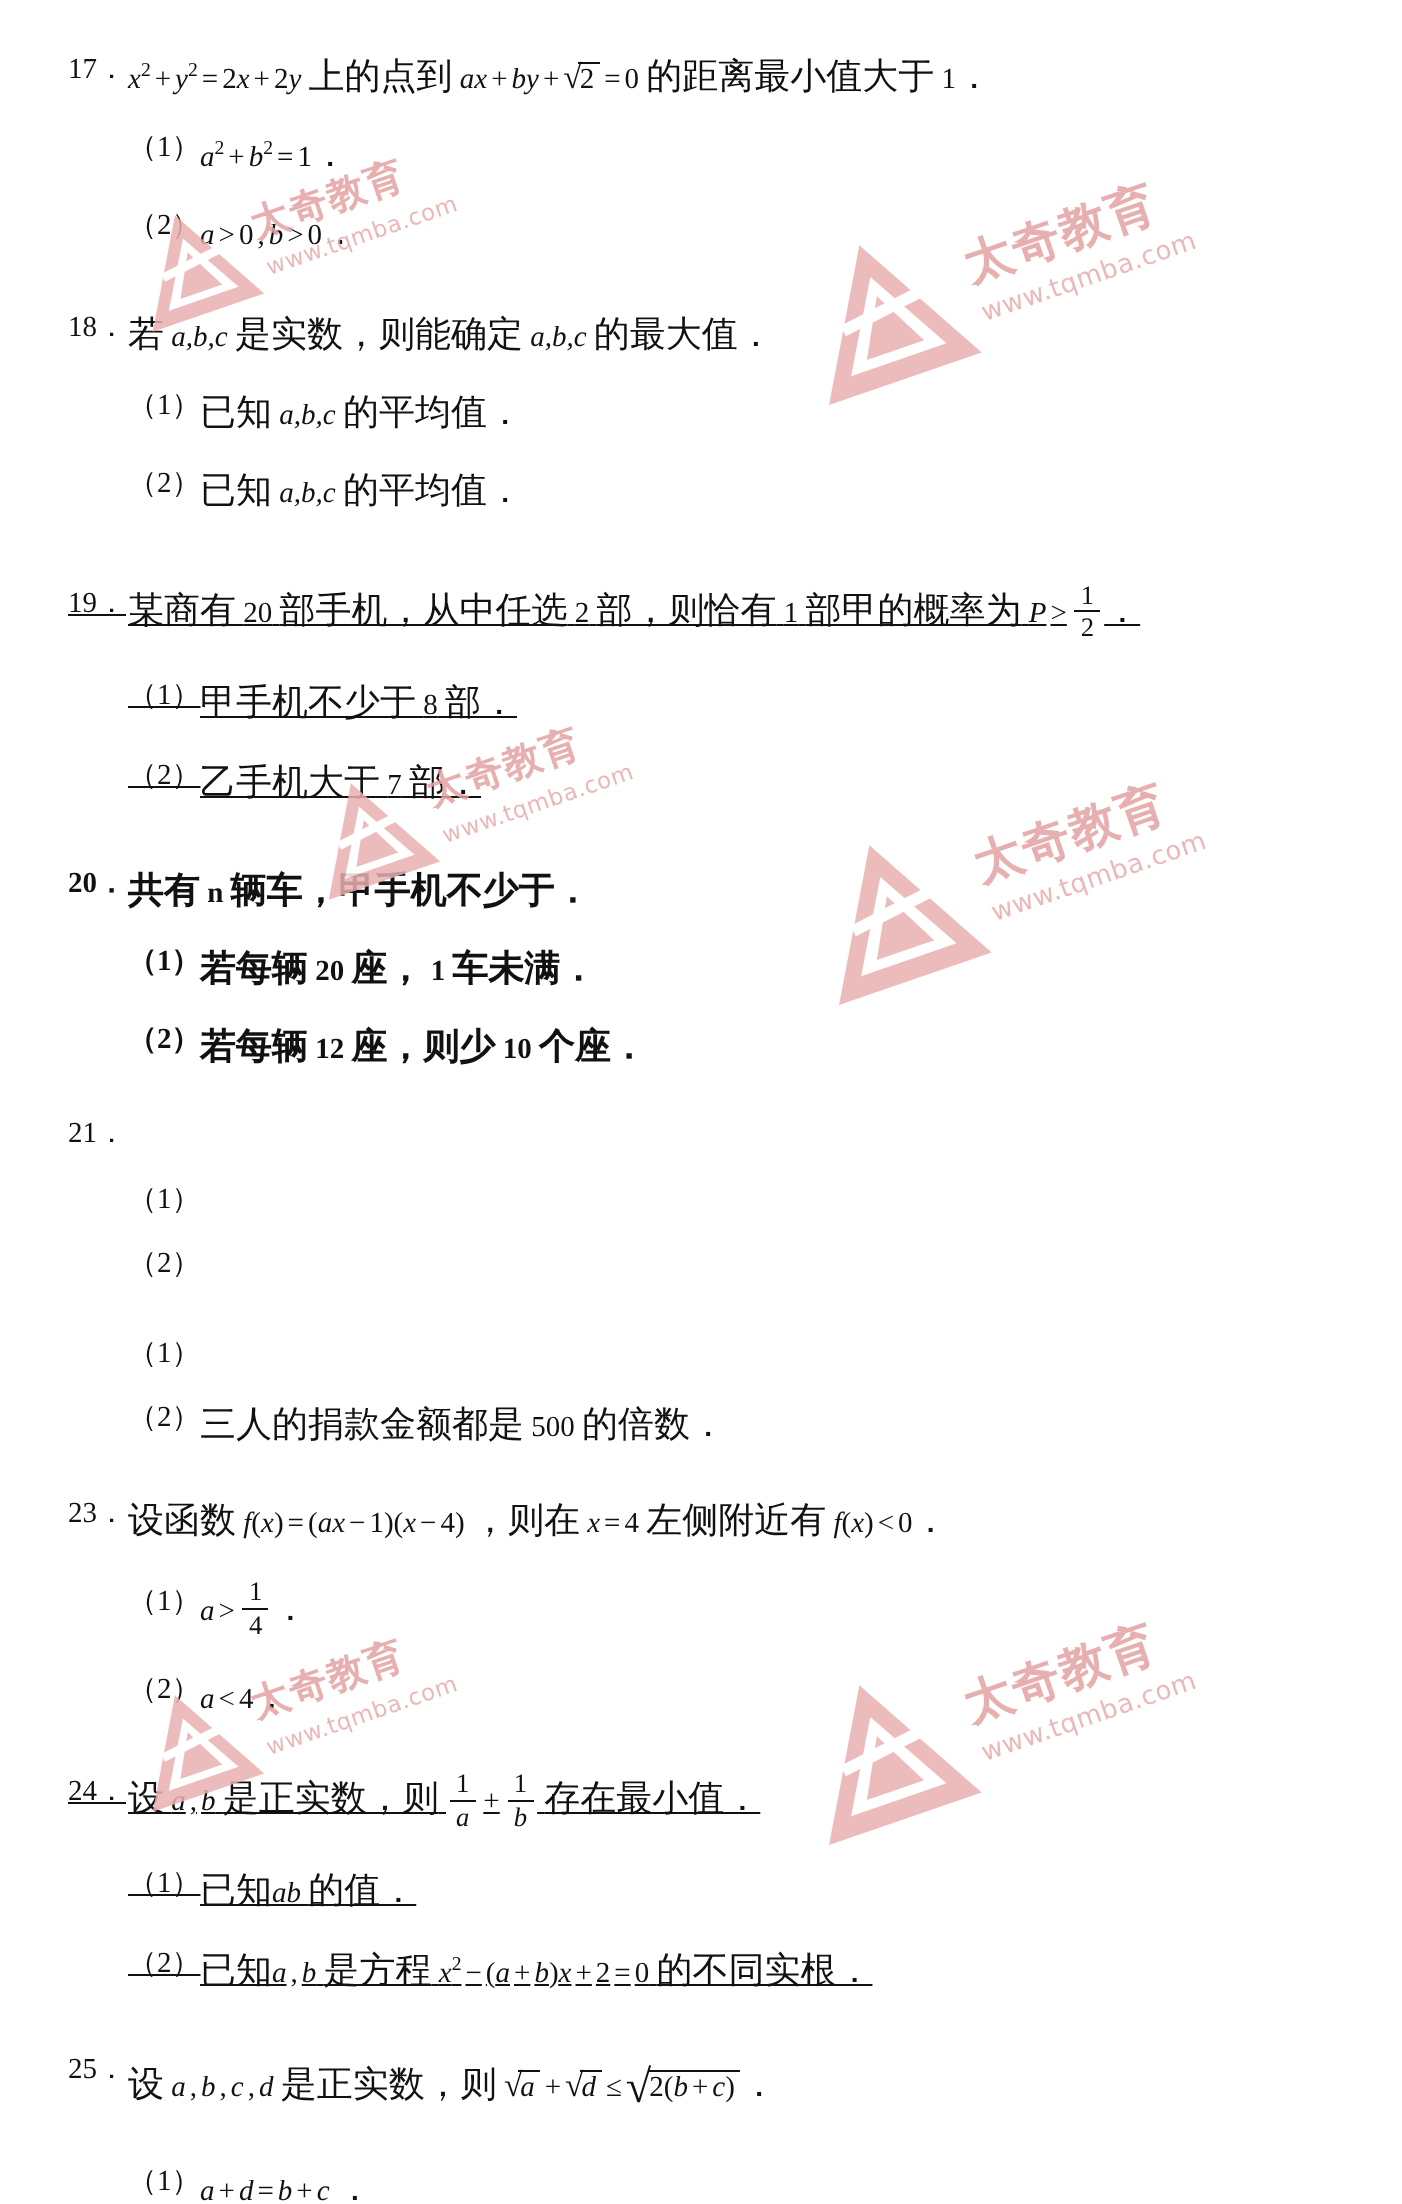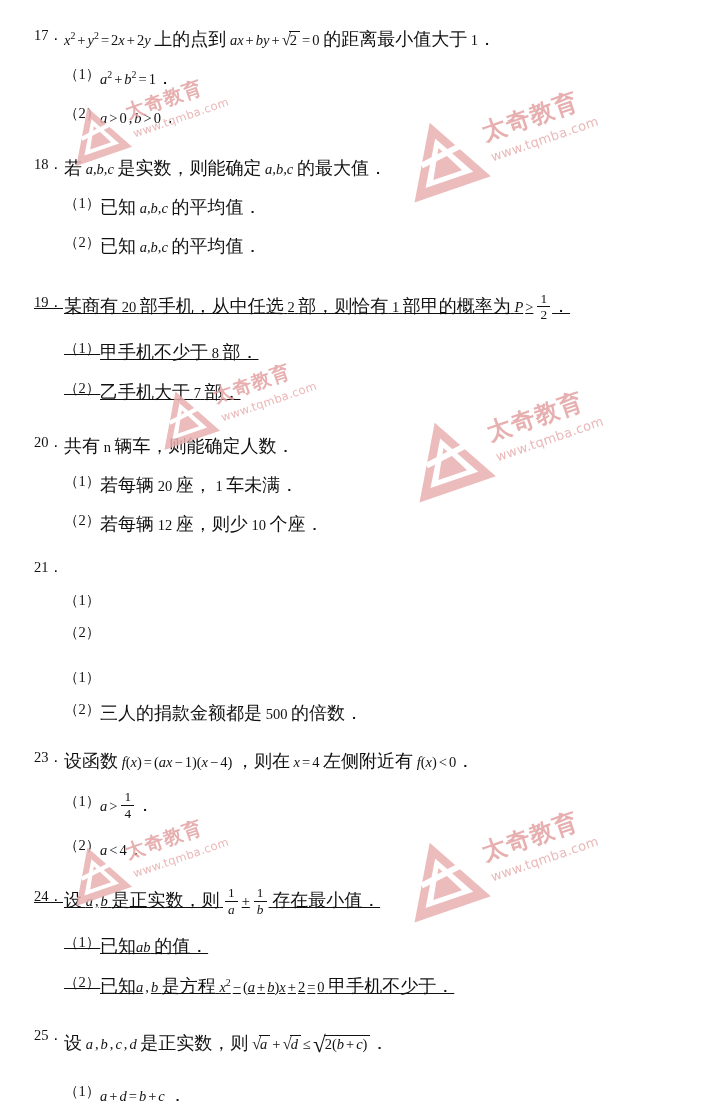--- a/index.html
+++ b/index.html
@@ -203,27 +203,27 @@
     <div class="sub">
       <div class="sub-num">（2）</div>
       <div class="sub-body">
         <span class="cn">乙手机大于</span>
         <span class="mn">7</span>
         <span class="cn">部．</span>
       </div>
     </div>
   </div>
 
-  <div class="q" style="margin-top:20px;">
+  <div class="q" style="margin-top:20px;font-weight:bold;">
     <div class="q-main">
       <div class="q-num">20．</div>
       <div class="q-body">
         <span class="cn">共有</span>
         <span class="mn">n</span>
-        <span class="cn">辆车，则能确定人数．</span>
+        <span class="cn">辆车，甲手机不少于．</span>
       </div>
     </div>
     <div class="sub">
       <div class="sub-num">（1）</div>
       <div class="sub-body">
         <span class="cn">若每辆</span>
         <span class="mn">20</span>
         <span class="cn">座，</span>
         <span class="mn">1</span>
         <span class="cn">车未满．</span>
@@ -309,21 +309,21 @@
       <div class="sub-body">
         <span class="cn">已知</span><span class="mi">ab</span> <span class="cn">的值．</span>
       </div>
     </div>
     <div class="sub">
       <div class="sub-num">（2）</div>
       <div class="sub-body">
         <span class="cn">已知</span><span class="mi">a</span><span class="op">,</span><span class="mi">b</span>
         <span class="cn">是方程</span>
         <span class="mi">x</span><sup class="exp">2</sup><span class="op">−</span><span class="mn">(</span><span class="mi">a</span><span class="op">+</span><span class="mi">b</span><span class="mn">)</span><span class="mi">x</span><span class="op">+</span><span class="mn">2</span><span class="op">=</span><span class="mn">0</span>
-        <span class="cn">甲手机不少于．</span>
+        <span class="cn">的不同实根．</span>
       </div>
     </div>
   </div>
 
   <div class="q" style="margin-top:19px;">
     <div class="q-main">
       <div class="q-num">25．</div>
       <div class="q-body">
         <span class="cn">设</span>
         <span class="mi">a</span><span class="op">,</span><span class="mi">b</span><span class="op">,</span><span class="mi">c</span><span class="op">,</span><span class="mi">d</span>

